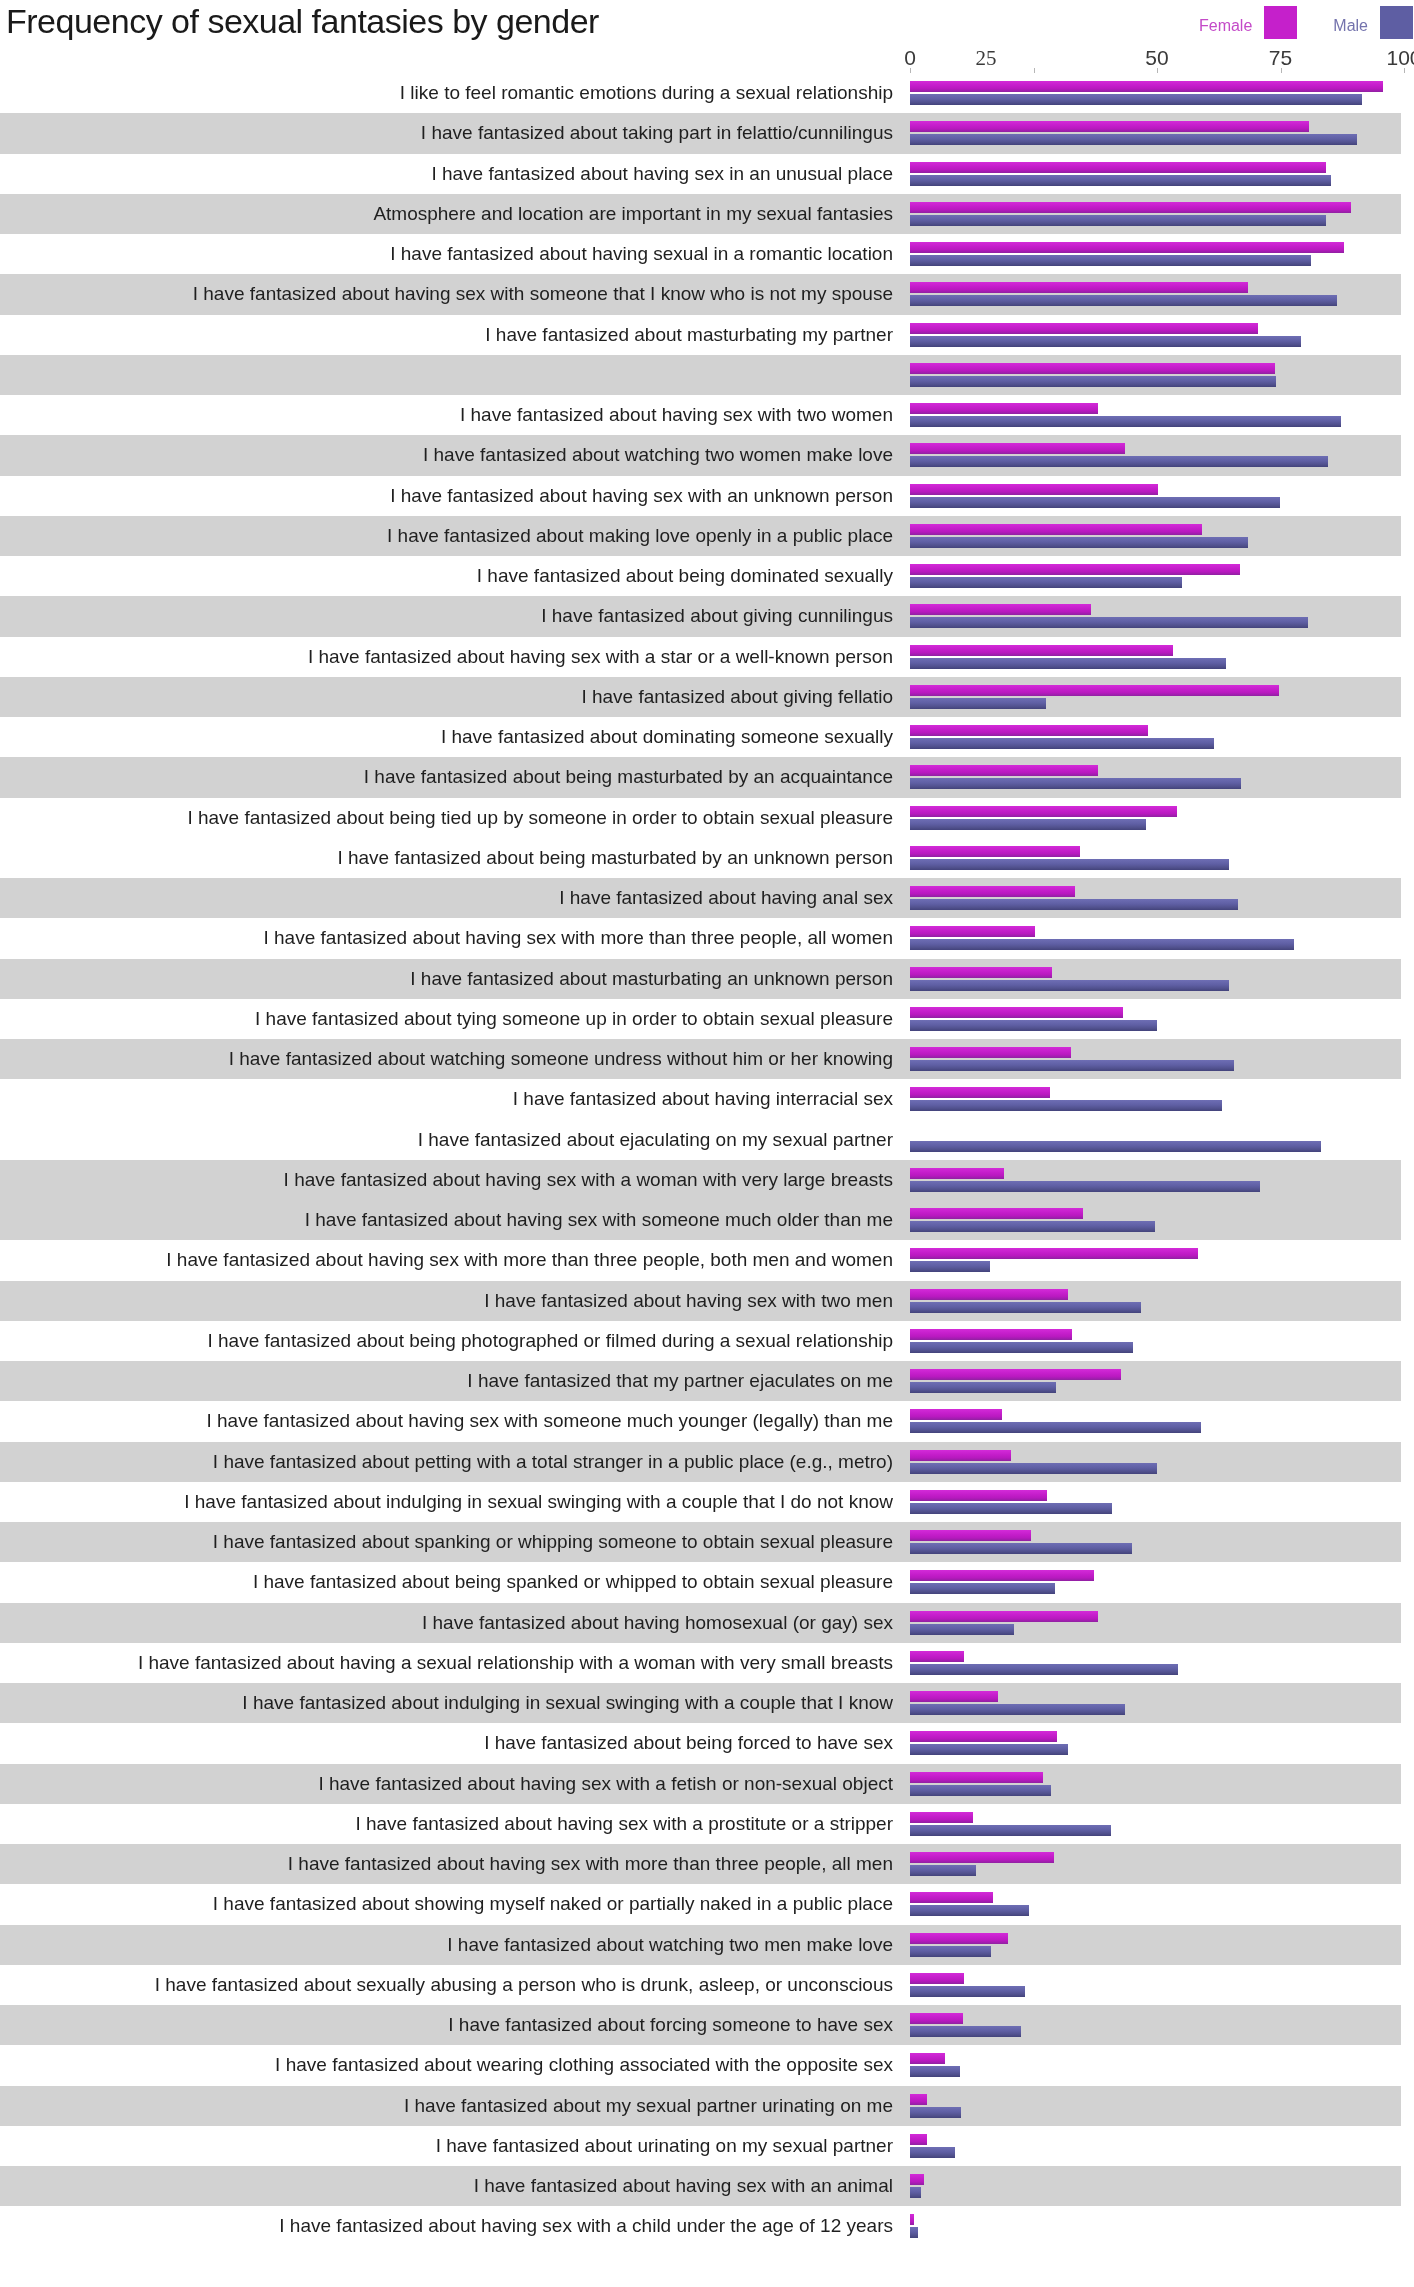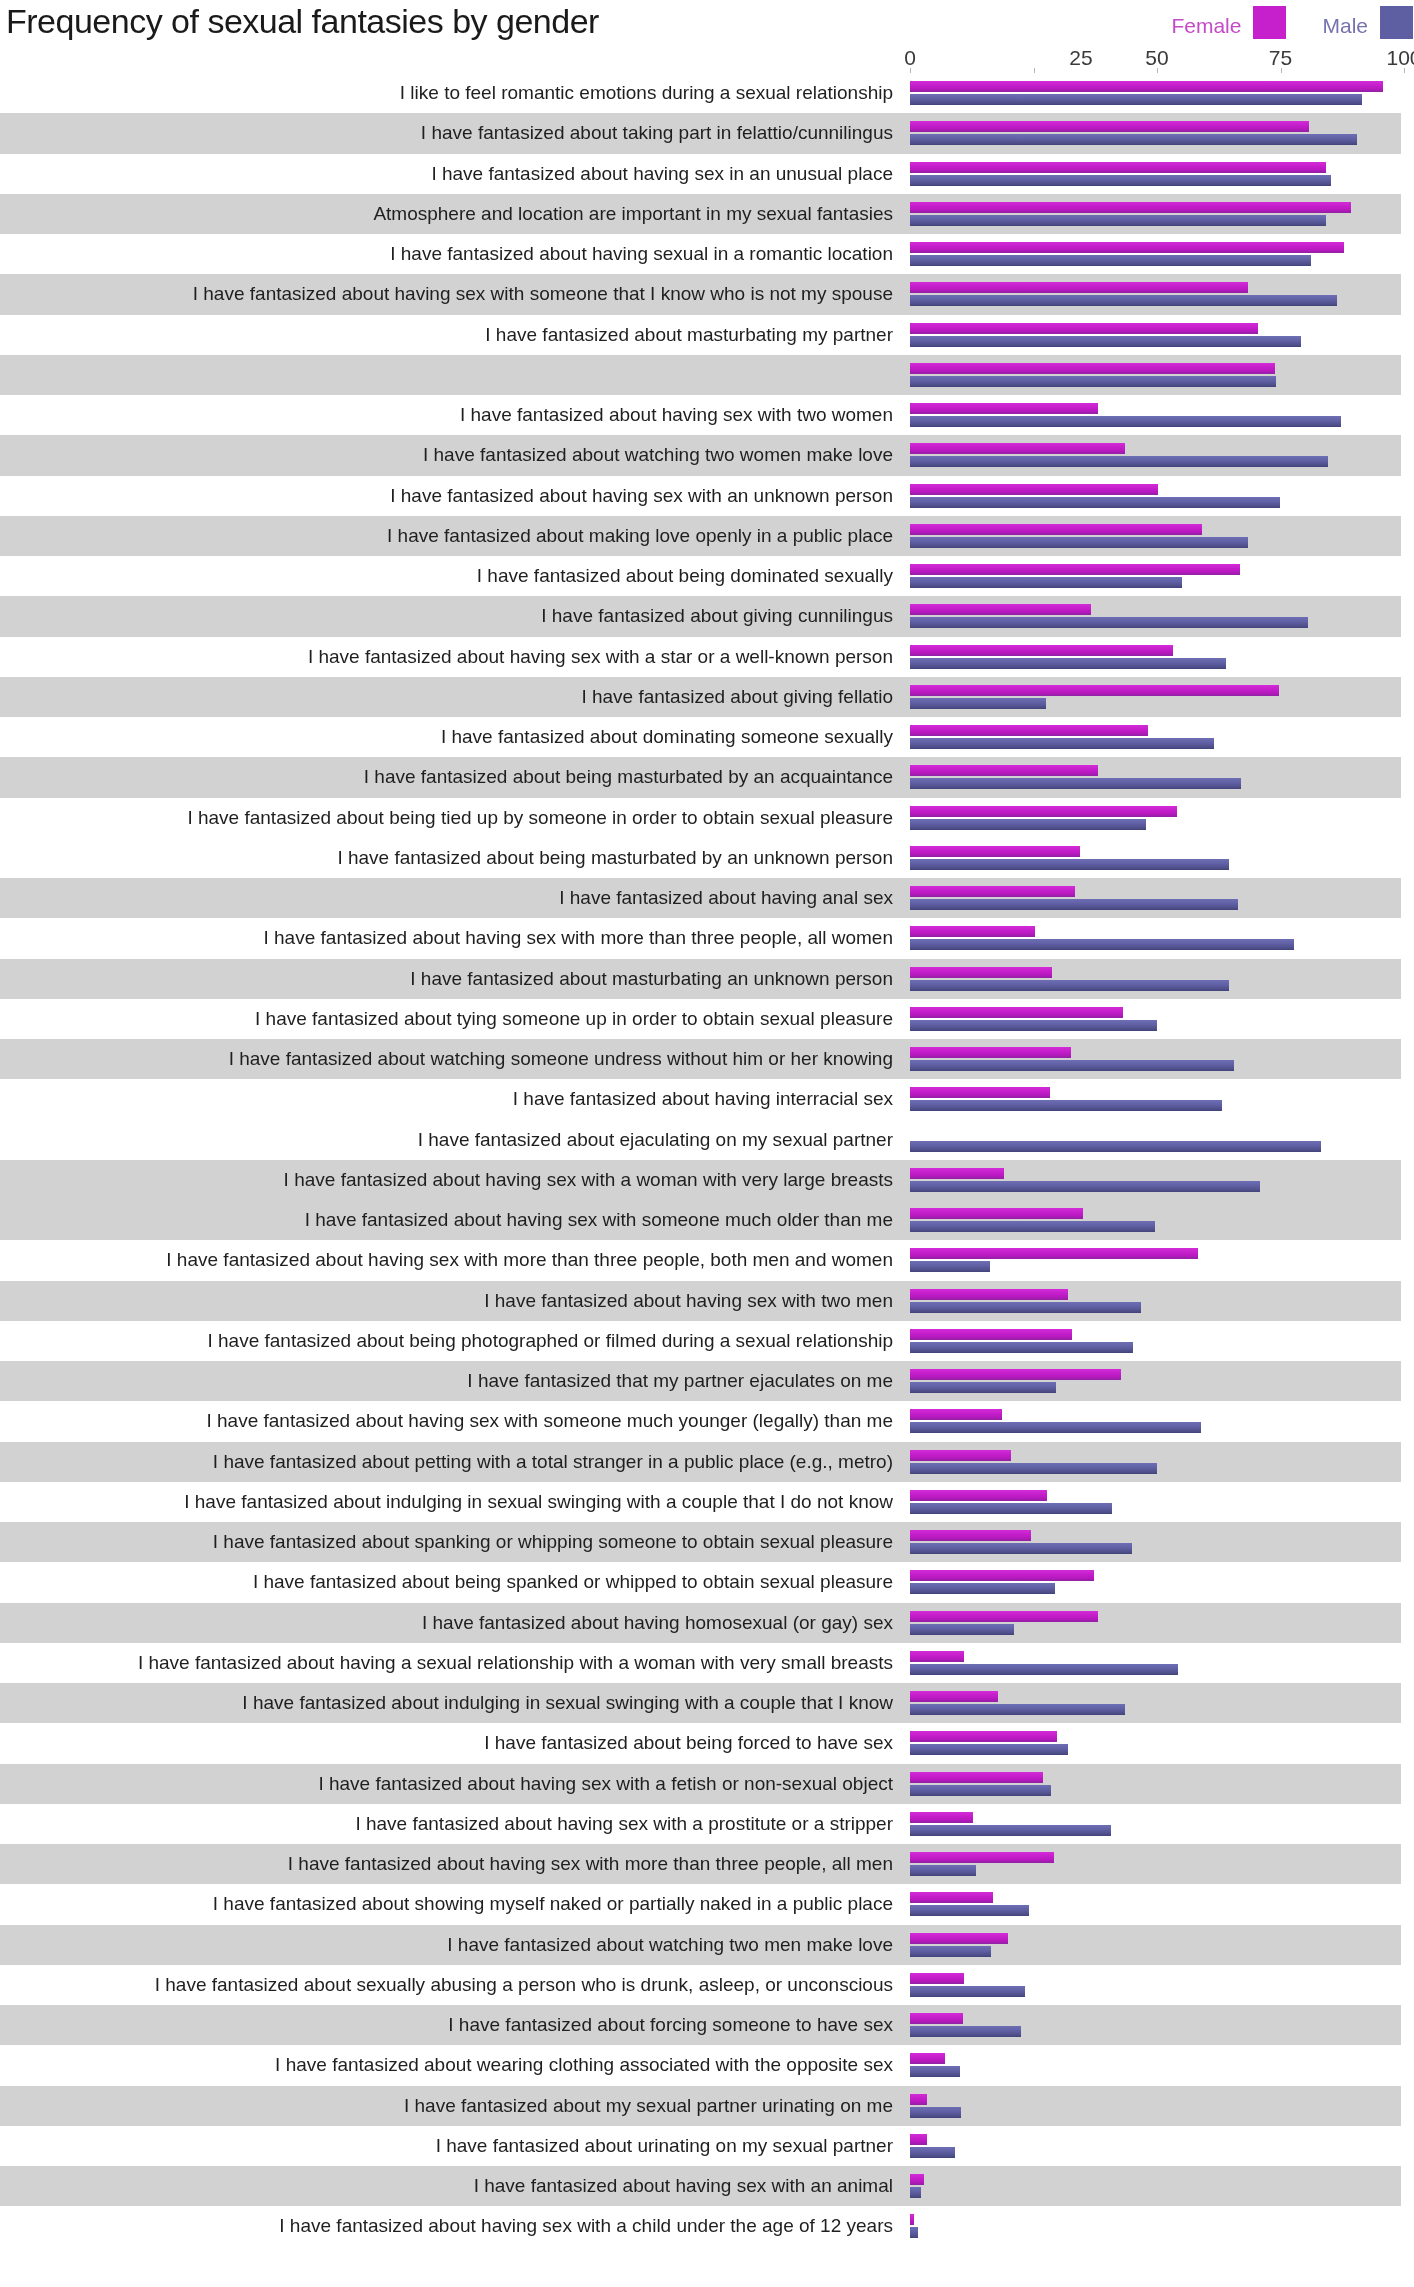--- a/index.html
+++ b/index.html
@@ -12,21 +12,21 @@
   }
   .chart-title{
     position:absolute;left:6px;top:2px;
     font-size:34px;font-weight:400;color:#1a1a1a;
     letter-spacing:-0.5px;white-space:nowrap;
   }
   .legend{
     position:absolute;top:6px;right:1px;
     display:flex;align-items:center;
   }
-  .legend-label{font-size:21px;white-space:nowrap;margin-top:7px;}
+  .legend-label{font-size:16px;white-space:nowrap;margin-top:7px;}
   .legend-label.female{color:#c44ac8;}
   .legend-label.male{color:#7473ad;}
   .legend-swatch{width:33px;height:33px;margin-left:12px;display:inline-block;}
   .legend-swatch.male{margin-right:0;}
   .legend-gap{width:36px;}
   .x-axis{position:absolute;left:0;top:0;width:100%;height:73px;}
   .x-tick-label{
     position:absolute;top:46px;transform:translateX(-50%);
     font-size:21px;color:#3a3a3a;white-space:nowrap;
   }
@@ -65,21 +65,21 @@
     <span class="legend-label female">Female</span>
     <span class="legend-swatch female" style="background: rgb(197, 32, 203);"></span>
     <span class="legend-gap"></span>
     <span class="legend-label male">Male</span>
     <span class="legend-swatch male" style="background: rgb(94, 94, 163);"></span>
   </div>
 
   <div class="x-axis">
       <span class="x-tick-label" style="left: 910px;">0</span>
       <span class="x-tick-mark" style="left: 910px;"></span>
-      <span class="x-tick-label" style="left: 1081px;">25</span>
+      <span class="x-tick-label" style="left: 986px; font-family: Liberation Serif, serif;">25</span>
       <span class="x-tick-mark" style="left: 1033.5px;"></span>
       <span class="x-tick-label" style="left: 1157px;">50</span>
       <span class="x-tick-mark" style="left: 1157px;"></span>
       <span class="x-tick-label" style="left: 1280.5px;">75</span>
       <span class="x-tick-mark" style="left: 1280.5px;"></span>
       <span class="x-tick-label" style="left: 1404px;">100</span>
       <span class="x-tick-mark" style="left: 1404px;"></span>
     </div>
 
   <div id="rows">

